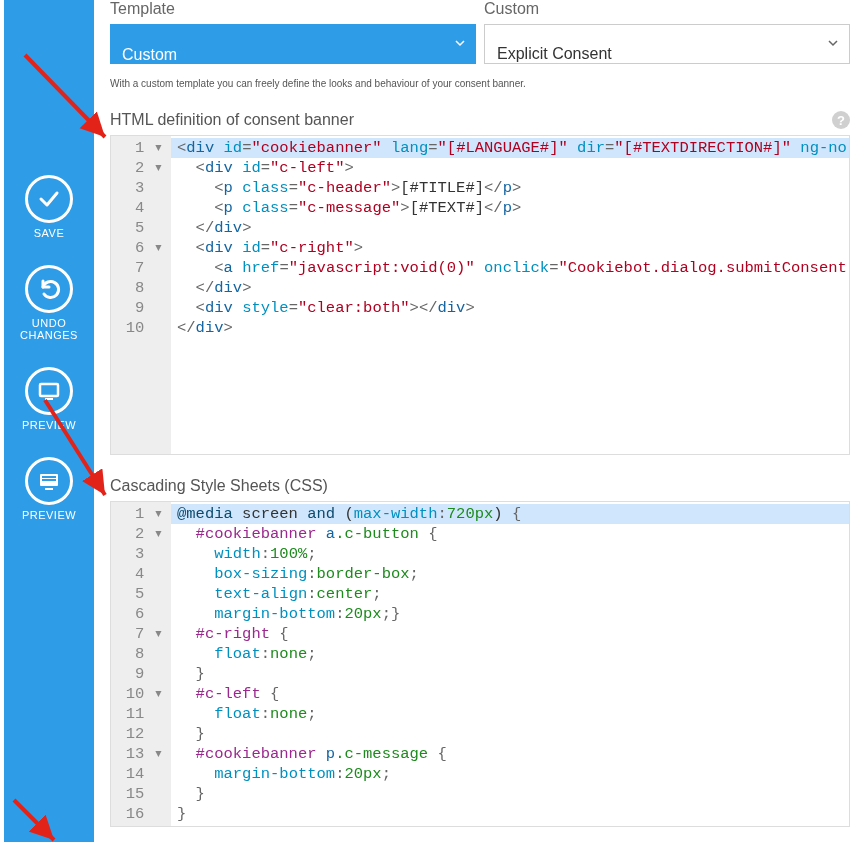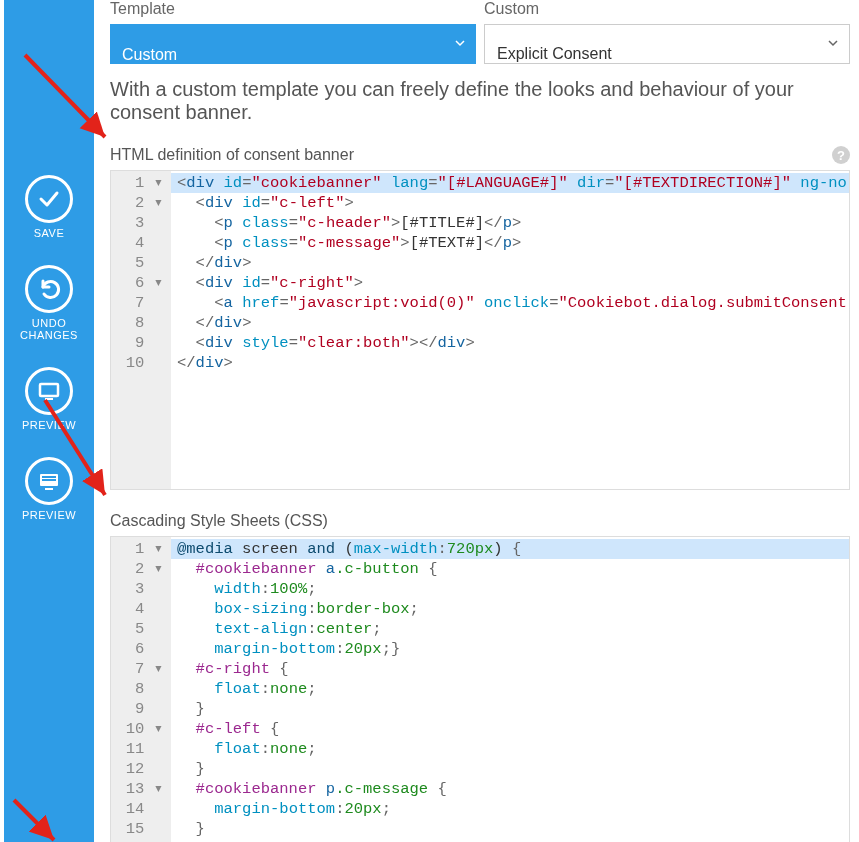--- a/index.html
+++ b/index.html
@@ -80,21 +80,21 @@
     color: #fff;
     border: none;
   }
   .chev {
     position: absolute;
     right: 10px;
     top: 50%;
     transform: translateY(-50%);
   }
   .description {
-    font-size: 20px;
+    font-size: 10px;
     color: #555;
     margin: 14px 0 22px 0;
   }
   .section-header {
     font-size: 16px;
     color: #555;
     margin-bottom: 6px;
     display: flex;
     align-items: center;
     justify-content: space-between;

